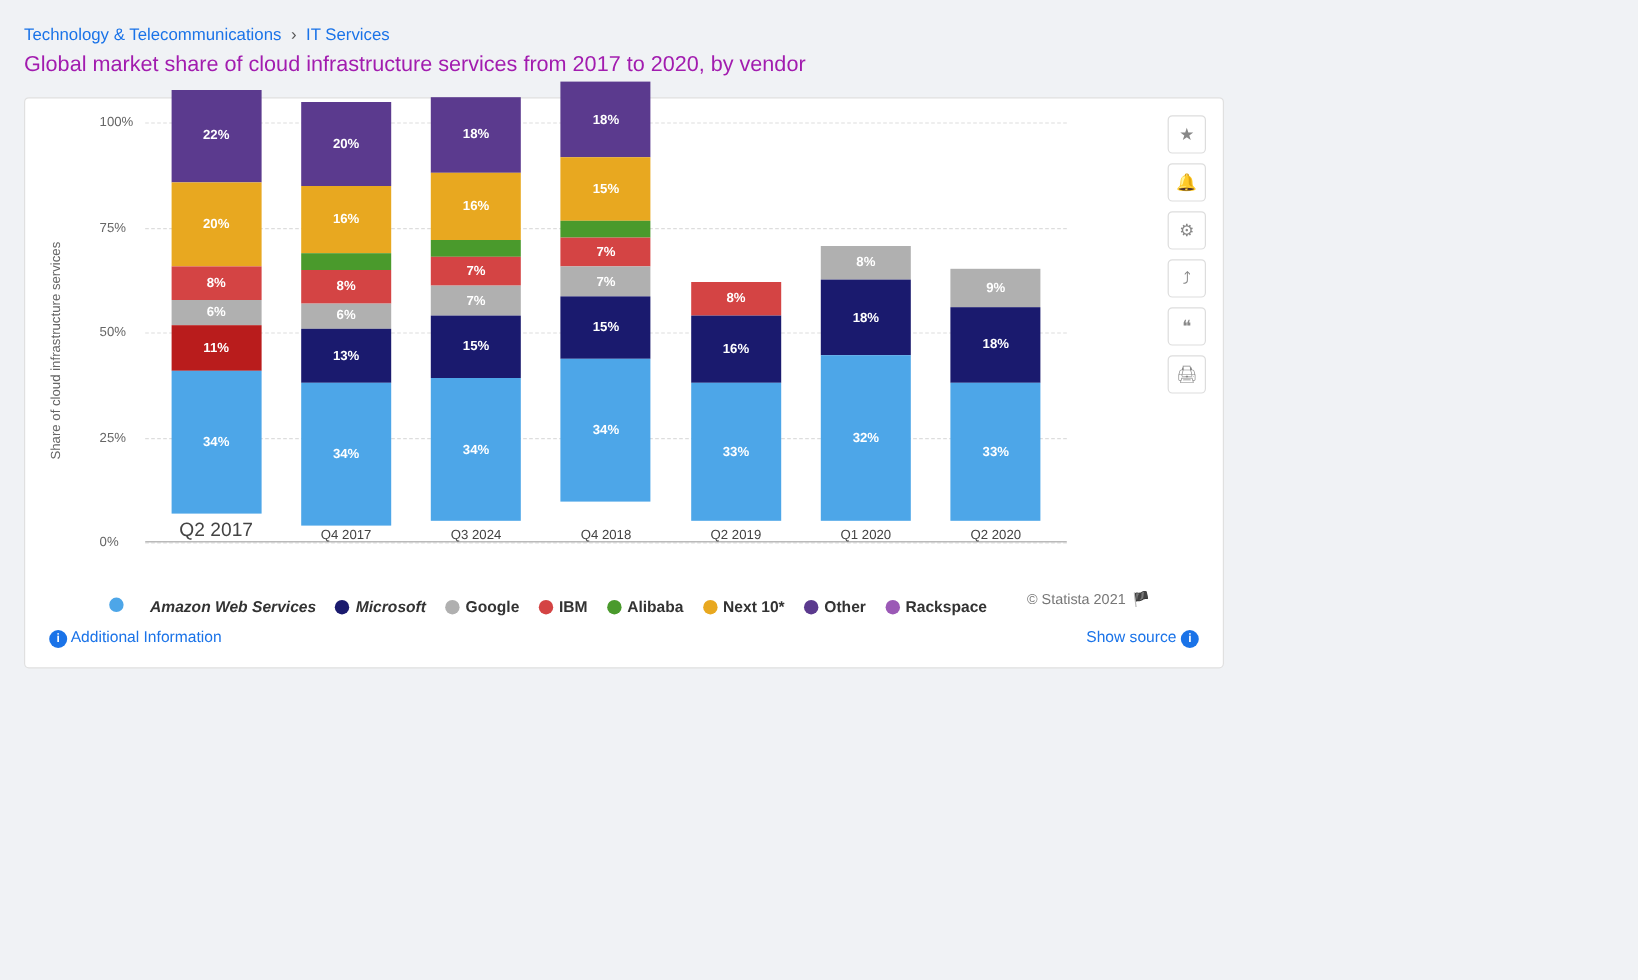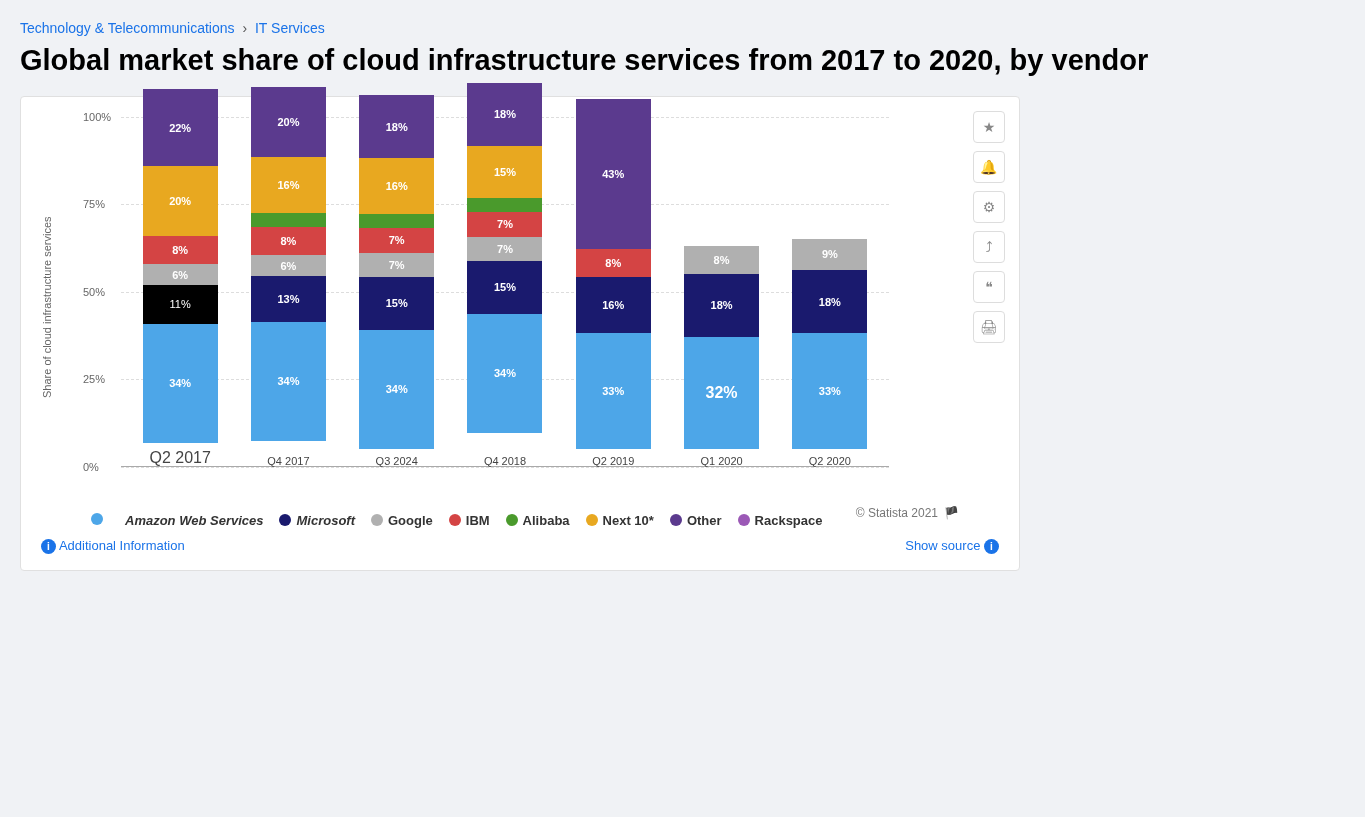--- a/index.html
+++ b/index.html
@@ -9,23 +9,23 @@
       padding: 20px;
       color: #333;
     }
     .breadcrumb {
       font-size: 14px;
       color: #1a73e8;
       margin-bottom: 6px;
     }
     .breadcrumb span { color: #555; margin: 0 4px; }
     .page-title {
-      font-size: 29px;
-      font-weight: bold;
-      color: #000000;
+      font-size: 18px;
+      font-weight: normal;
+      color: #a21caf;
       margin-bottom: 16px;
       line-height: 1.3;
     }
     .card {
       background: #fff;
       border: 1px solid #e0e0e0;
       border-radius: 4px;
       padding: 20px 20px 16px 20px;
       position: relative;
       max-width: 1000px;
@@ -168,39 +168,39 @@
             <div style="position: absolute; left: 0px; right: 0px; top: 25%; border-top: 1px dashed rgb(221, 221, 221);"></div>
             <span style="position: absolute; left: -38px; top: 25%; transform: translateY(-50%); font-size: 11px; color: rgb(102, 102, 102);">75%</span>
             <div style="position: absolute; left: 0px; right: 0px; top: 0%; border-top: 1px dashed rgb(221, 221, 221);"></div>
             <span style="position: absolute; left: -38px; top: 0%; transform: translateY(-50%); font-size: 11px; color: rgb(102, 102, 102);">100%</span>
           </div>
           <div style="position: absolute; left: 40px; right: 0px; bottom: 30px; border-top: 1px solid rgb(170, 170, 170);"></div>
           <div style="position: absolute; inset: 0px 0px 30px 40px; display: flex; align-items: flex-end; justify-content: space-around; padding: 0px 5px;">
             <div style="display: flex; flex-direction: column; align-items: center; width: 90px;">
               <div style="width: 75px; display: flex; flex-direction: column-reverse;">
                 <div style="background: rgb(77, 166, 232); height: 119px; display: flex; align-items: center; justify-content: center; font-size: 11px; font-weight: bold; color: rgb(255, 255, 255); overflow: hidden; min-height: 2px;">34%</div>
-                <div style="background: #000000; height: 38.5px; display: flex; align-items: center; justify-content: center; font-size: 11px; font-weight: normal; color: rgb(255, 255, 255); overflow: hidden; min-height: 2px;">11%</div>
+                <div style="background: #b91c1c; height: 38.5px; display: flex; align-items: center; justify-content: center; font-size: 11px; font-weight: bold; color: rgb(255, 255, 255); overflow: hidden; min-height: 2px;">11%</div>
                 <div style="background: rgb(176, 176, 176); height: 21px; display: flex; align-items: center; justify-content: center; font-size: 11px; font-weight: bold; color: rgb(255, 255, 255); overflow: hidden; min-height: 2px;">6%</div>
                 <div style="background: rgb(212, 68, 68); height: 28px; display: flex; align-items: center; justify-content: center; font-size: 11px; font-weight: bold; color: rgb(255, 255, 255); overflow: hidden; min-height: 2px;">8%</div>
                 <div style="background: rgb(232, 168, 32); height: 70px; display: flex; align-items: center; justify-content: center; font-size: 11px; font-weight: bold; color: rgb(255, 255, 255); overflow: hidden; min-height: 2px;">20%</div>
                 <div style="background: rgb(91, 58, 142); height: 77px; display: flex; align-items: center; justify-content: center; font-size: 11px; font-weight: bold; color: rgb(255, 255, 255); overflow: hidden; min-height: 2px;">22%</div>
               </div>
               <div style="margin-top: 6px; font-size: 16px; color: rgb(68, 68, 68); text-align: center; white-space: nowrap;">Q2 2017</div>
             </div>
             <div style="display: flex; flex-direction: column; align-items: center; width: 90px;">
               <div style="width: 75px; display: flex; flex-direction: column-reverse;">
                 <div style="background: rgb(77, 166, 232); height: 119px; display: flex; align-items: center; justify-content: center; font-size: 11px; font-weight: bold; color: rgb(255, 255, 255); overflow: hidden; min-height: 2px;">34%</div>
                 <div style="background: rgb(26, 26, 110); height: 45.5px; display: flex; align-items: center; justify-content: center; font-size: 11px; font-weight: bold; color: rgb(255, 255, 255); overflow: hidden; min-height: 2px;">13%</div>
                 <div style="background: rgb(176, 176, 176); height: 21px; display: flex; align-items: center; justify-content: center; font-size: 11px; font-weight: bold; color: rgb(255, 255, 255); overflow: hidden; min-height: 2px;">6%</div>
                 <div style="background: rgb(212, 68, 68); height: 28px; display: flex; align-items: center; justify-content: center; font-size: 11px; font-weight: bold; color: rgb(255, 255, 255); overflow: hidden; min-height: 2px;">8%</div>
                 <div style="background: rgb(74, 154, 44); height: 14px; display: flex; align-items: center; justify-content: center; font-size: 11px; font-weight: bold; color: rgb(255, 255, 255); overflow: hidden; min-height: 2px;"></div>
                 <div style="background: rgb(232, 168, 32); height: 56px; display: flex; align-items: center; justify-content: center; font-size: 11px; font-weight: bold; color: rgb(255, 255, 255); overflow: hidden; min-height: 2px;">16%</div>
                 <div style="background: rgb(91, 58, 142); height: 70px; display: flex; align-items: center; justify-content: center; font-size: 11px; font-weight: bold; color: rgb(255, 255, 255); overflow: hidden; min-height: 2px;">20%</div>
               </div>
-              <div style="margin-top: 14px; font-size: 11px; color: rgb(68, 68, 68); text-align: left; white-space: nowrap;">Q4 2017</div>
+              <div style="margin-top: 2px; font-size: 11px; color: rgb(68, 68, 68); text-align: left; white-space: nowrap;">Q4 2017</div>
             </div>
             <div style="display: flex; flex-direction: column; align-items: center; width: 90px;">
               <div style="width: 75px; display: flex; flex-direction: column-reverse;">
                 <div style="background: rgb(77, 166, 232); height: 119px; display: flex; align-items: center; justify-content: center; font-size: 11px; font-weight: bold; color: rgb(255, 255, 255); overflow: hidden; min-height: 2px;">34%</div>
                 <div style="background: rgb(26, 26, 110); height: 52.5px; display: flex; align-items: center; justify-content: center; font-size: 11px; font-weight: bold; color: rgb(255, 255, 255); overflow: hidden; min-height: 2px;">15%</div>
                 <div style="background: rgb(176, 176, 176); height: 24.5px; display: flex; align-items: center; justify-content: center; font-size: 11px; font-weight: bold; color: rgb(255, 255, 255); overflow: hidden; min-height: 2px;">7%</div>
                 <div style="background: rgb(212, 68, 68); height: 24.5px; display: flex; align-items: center; justify-content: center; font-size: 11px; font-weight: bold; color: rgb(255, 255, 255); overflow: hidden; min-height: 2px;">7%</div>
                 <div style="background: rgb(74, 154, 44); height: 14px; display: flex; align-items: center; justify-content: center; font-size: 11px; font-weight: bold; color: rgb(255, 255, 255); overflow: hidden; min-height: 2px;"></div>
                 <div style="background: rgb(232, 168, 32); height: 56px; display: flex; align-items: center; justify-content: center; font-size: 11px; font-weight: bold; color: rgb(255, 255, 255); overflow: hidden; min-height: 2px;">16%</div>
                 <div style="background: rgb(91, 58, 142); height: 63px; display: flex; align-items: center; justify-content: center; font-size: 11px; font-weight: bold; color: rgb(255, 255, 255); overflow: hidden; min-height: 2px;">18%</div>
@@ -217,27 +217,26 @@
                 <div style="background: rgb(232, 168, 32); height: 52.5px; display: flex; align-items: center; justify-content: center; font-size: 11px; font-weight: bold; color: rgb(255, 255, 255); overflow: hidden; min-height: 2px;">15%</div>
                 <div style="background: rgb(91, 58, 142); height: 63px; display: flex; align-items: center; justify-content: center; font-size: 11px; font-weight: bold; color: rgb(255, 255, 255); overflow: hidden; min-height: 2px;">18%</div>
               </div>
               <div style="margin-top: 22px; font-size: 11px; color: rgb(68, 68, 68); text-align: center; white-space: nowrap;">Q4 2018</div>
             </div>
             <div style="display: flex; flex-direction: column; align-items: center; width: 90px;">
               <div style="width: 75px; display: flex; flex-direction: column-reverse;">
                 <div style="background: rgb(77, 166, 232); height: 115.5px; display: flex; align-items: center; justify-content: center; font-size: 11px; font-weight: bold; color: rgb(255, 255, 255); overflow: hidden; min-height: 2px;">33%</div>
                 <div style="background: rgb(26, 26, 110); height: 56px; display: flex; align-items: center; justify-content: center; font-size: 11px; font-weight: bold; color: rgb(255, 255, 255); overflow: hidden; min-height: 2px;">16%</div>
                 <div style="background: rgb(212, 68, 68); height: 28px; display: flex; align-items: center; justify-content: center; font-size: 11px; font-weight: bold; color: rgb(255, 255, 255); overflow: hidden; min-height: 2px;">8%</div>
-                <div style="background: rgb(91, 58, 142); height: 150.5px; display: flex; align-items: center; justify-content: center; font-size: 11px; font-weight: bold; color: rgb(255, 255, 255); overflow: hidden; min-height: 2px;">43%</div>
               </div>
               <div style="margin-top: 6px; font-size: 11px; color: rgb(68, 68, 68); text-align: center; white-space: nowrap;">Q2 2019</div>
             </div>
             <div style="display: flex; flex-direction: column; align-items: center; width: 90px;">
               <div style="width: 75px; display: flex; flex-direction: column-reverse;">
-                <div style="background: rgb(77, 166, 232); height: 112px; display: flex; align-items: center; justify-content: center; font-size: 16px; font-weight: bold; color: rgb(255, 255, 255); overflow: hidden; min-height: 2px; text-align: center;">32%</div>
+                <div style="background: rgb(77, 166, 232); height: 138px; display: flex; align-items: center; justify-content: center; font-size: 11px; font-weight: bold; color: rgb(255, 255, 255); overflow: hidden; min-height: 2px; text-align: center;">32%</div>
                 <div style="background: rgb(26, 26, 110); height: 63px; display: flex; align-items: center; justify-content: center; font-size: 11px; font-weight: bold; color: rgb(255, 255, 255); overflow: hidden; min-height: 2px;">18%</div>
                 <div style="background: rgb(176, 176, 176); height: 28px; display: flex; align-items: center; justify-content: center; font-size: 11px; font-weight: bold; color: rgb(255, 255, 255); overflow: hidden; min-height: 2px;">8%</div>
               </div>
               <div style="margin-top: 6px; font-size: 11px; color: rgb(68, 68, 68); text-align: center; white-space: nowrap;">Q1 2020</div>
             </div>
             <div style="display: flex; flex-direction: column; align-items: center; width: 90px;">
               <div style="width: 75px; display: flex; flex-direction: column-reverse;">
                 <div style="background: rgb(77, 166, 232); height: 115.5px; display: flex; align-items: center; justify-content: center; font-size: 11px; font-weight: bold; color: rgb(255, 255, 255); overflow: hidden; min-height: 2px;">33%</div>
                 <div style="background: rgb(26, 26, 110); height: 63px; display: flex; align-items: center; justify-content: center; font-size: 11px; font-weight: bold; color: rgb(255, 255, 255); overflow: hidden; min-height: 2px;">18%</div>
                 <div style="background: rgb(176, 176, 176); height: 31.5px; display: flex; align-items: center; justify-content: center; font-size: 11px; font-weight: bold; color: rgb(255, 255, 255); overflow: hidden; min-height: 2px;">9%</div>

